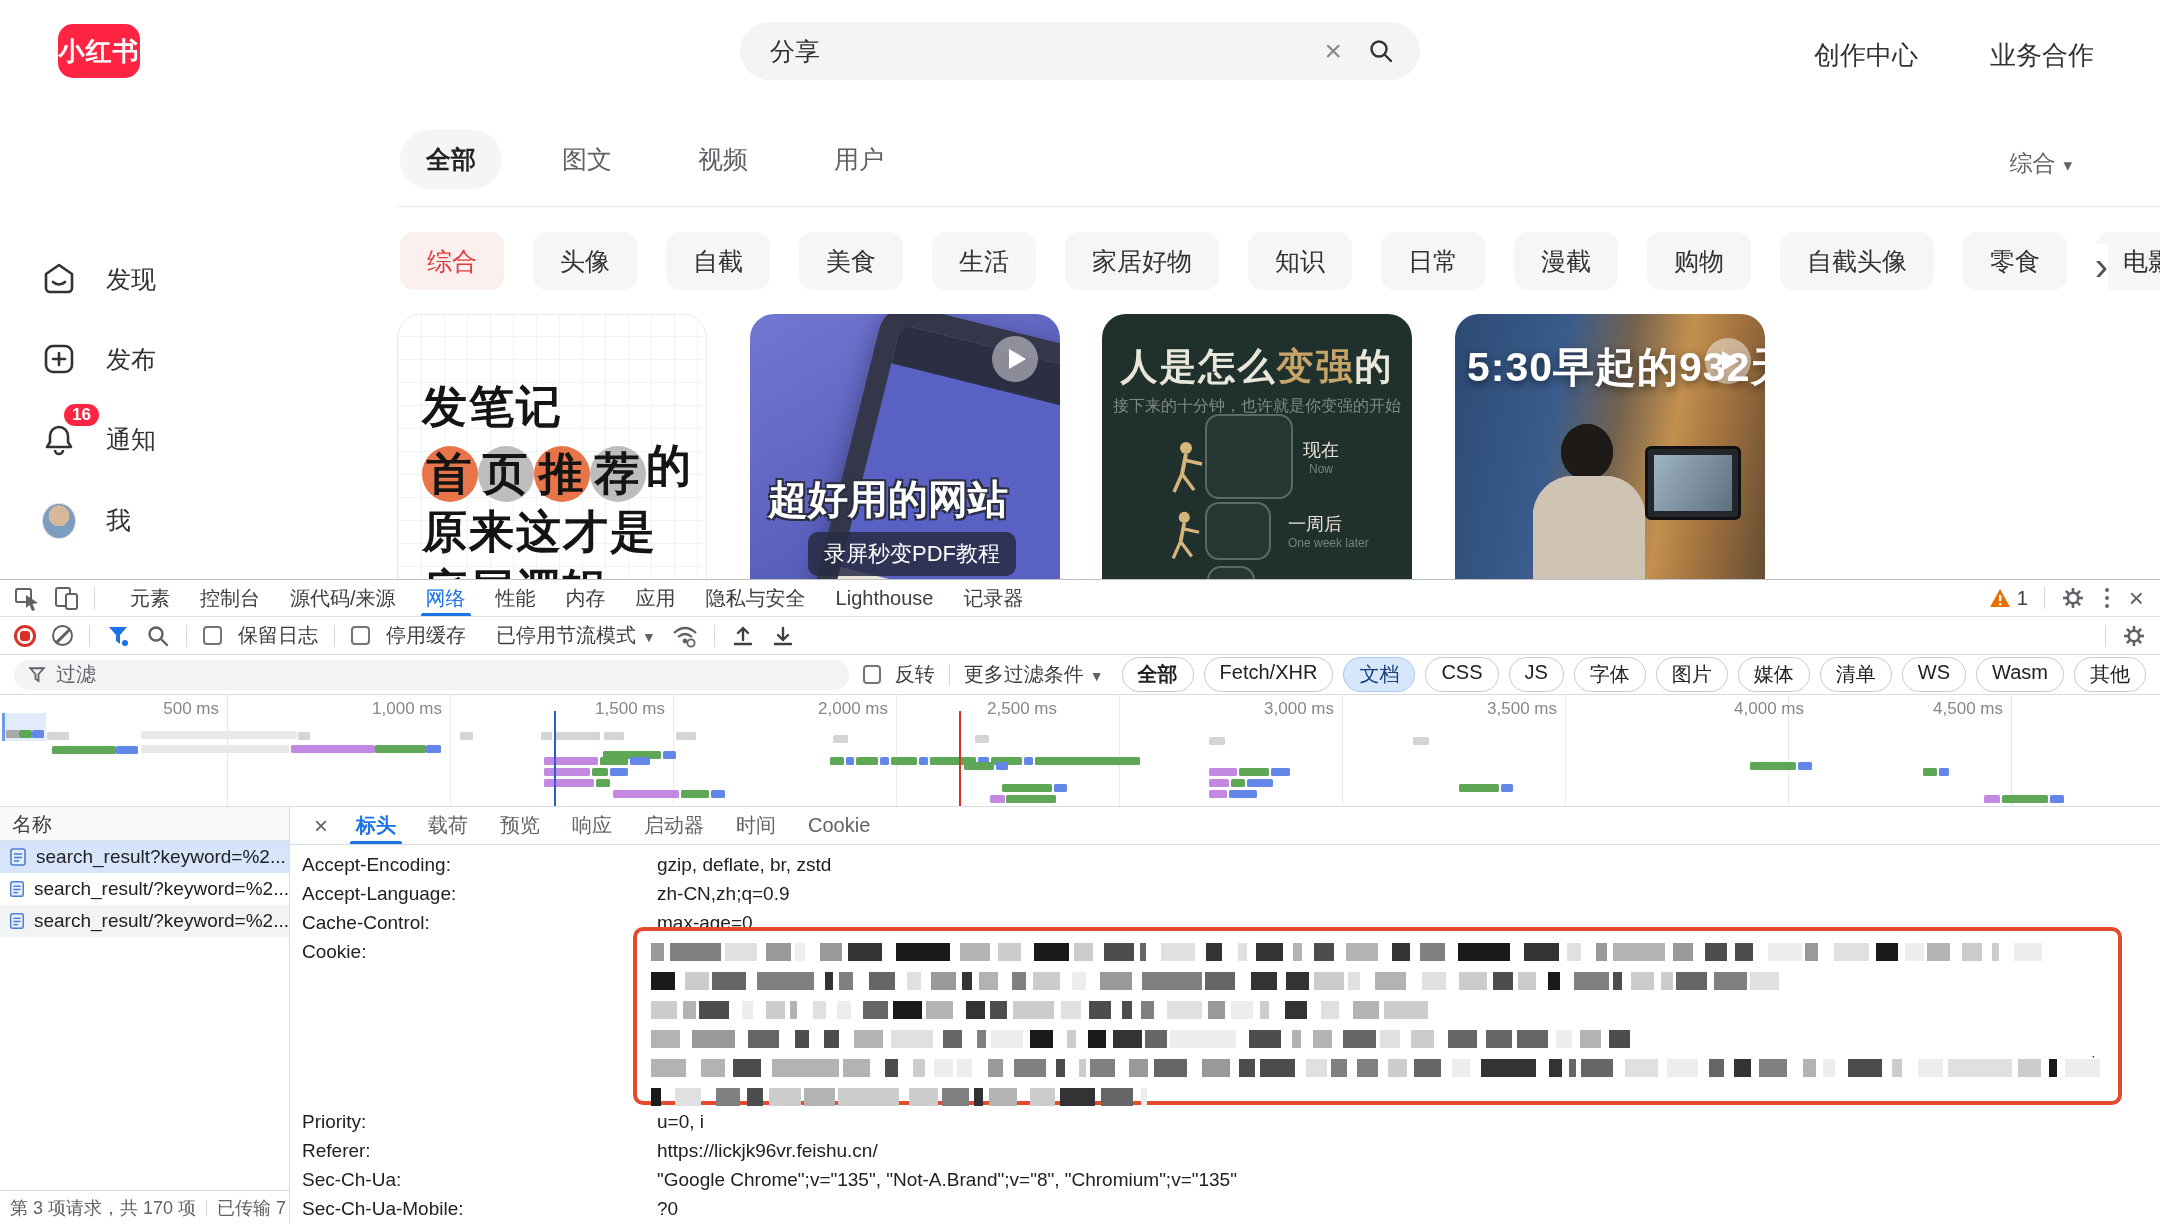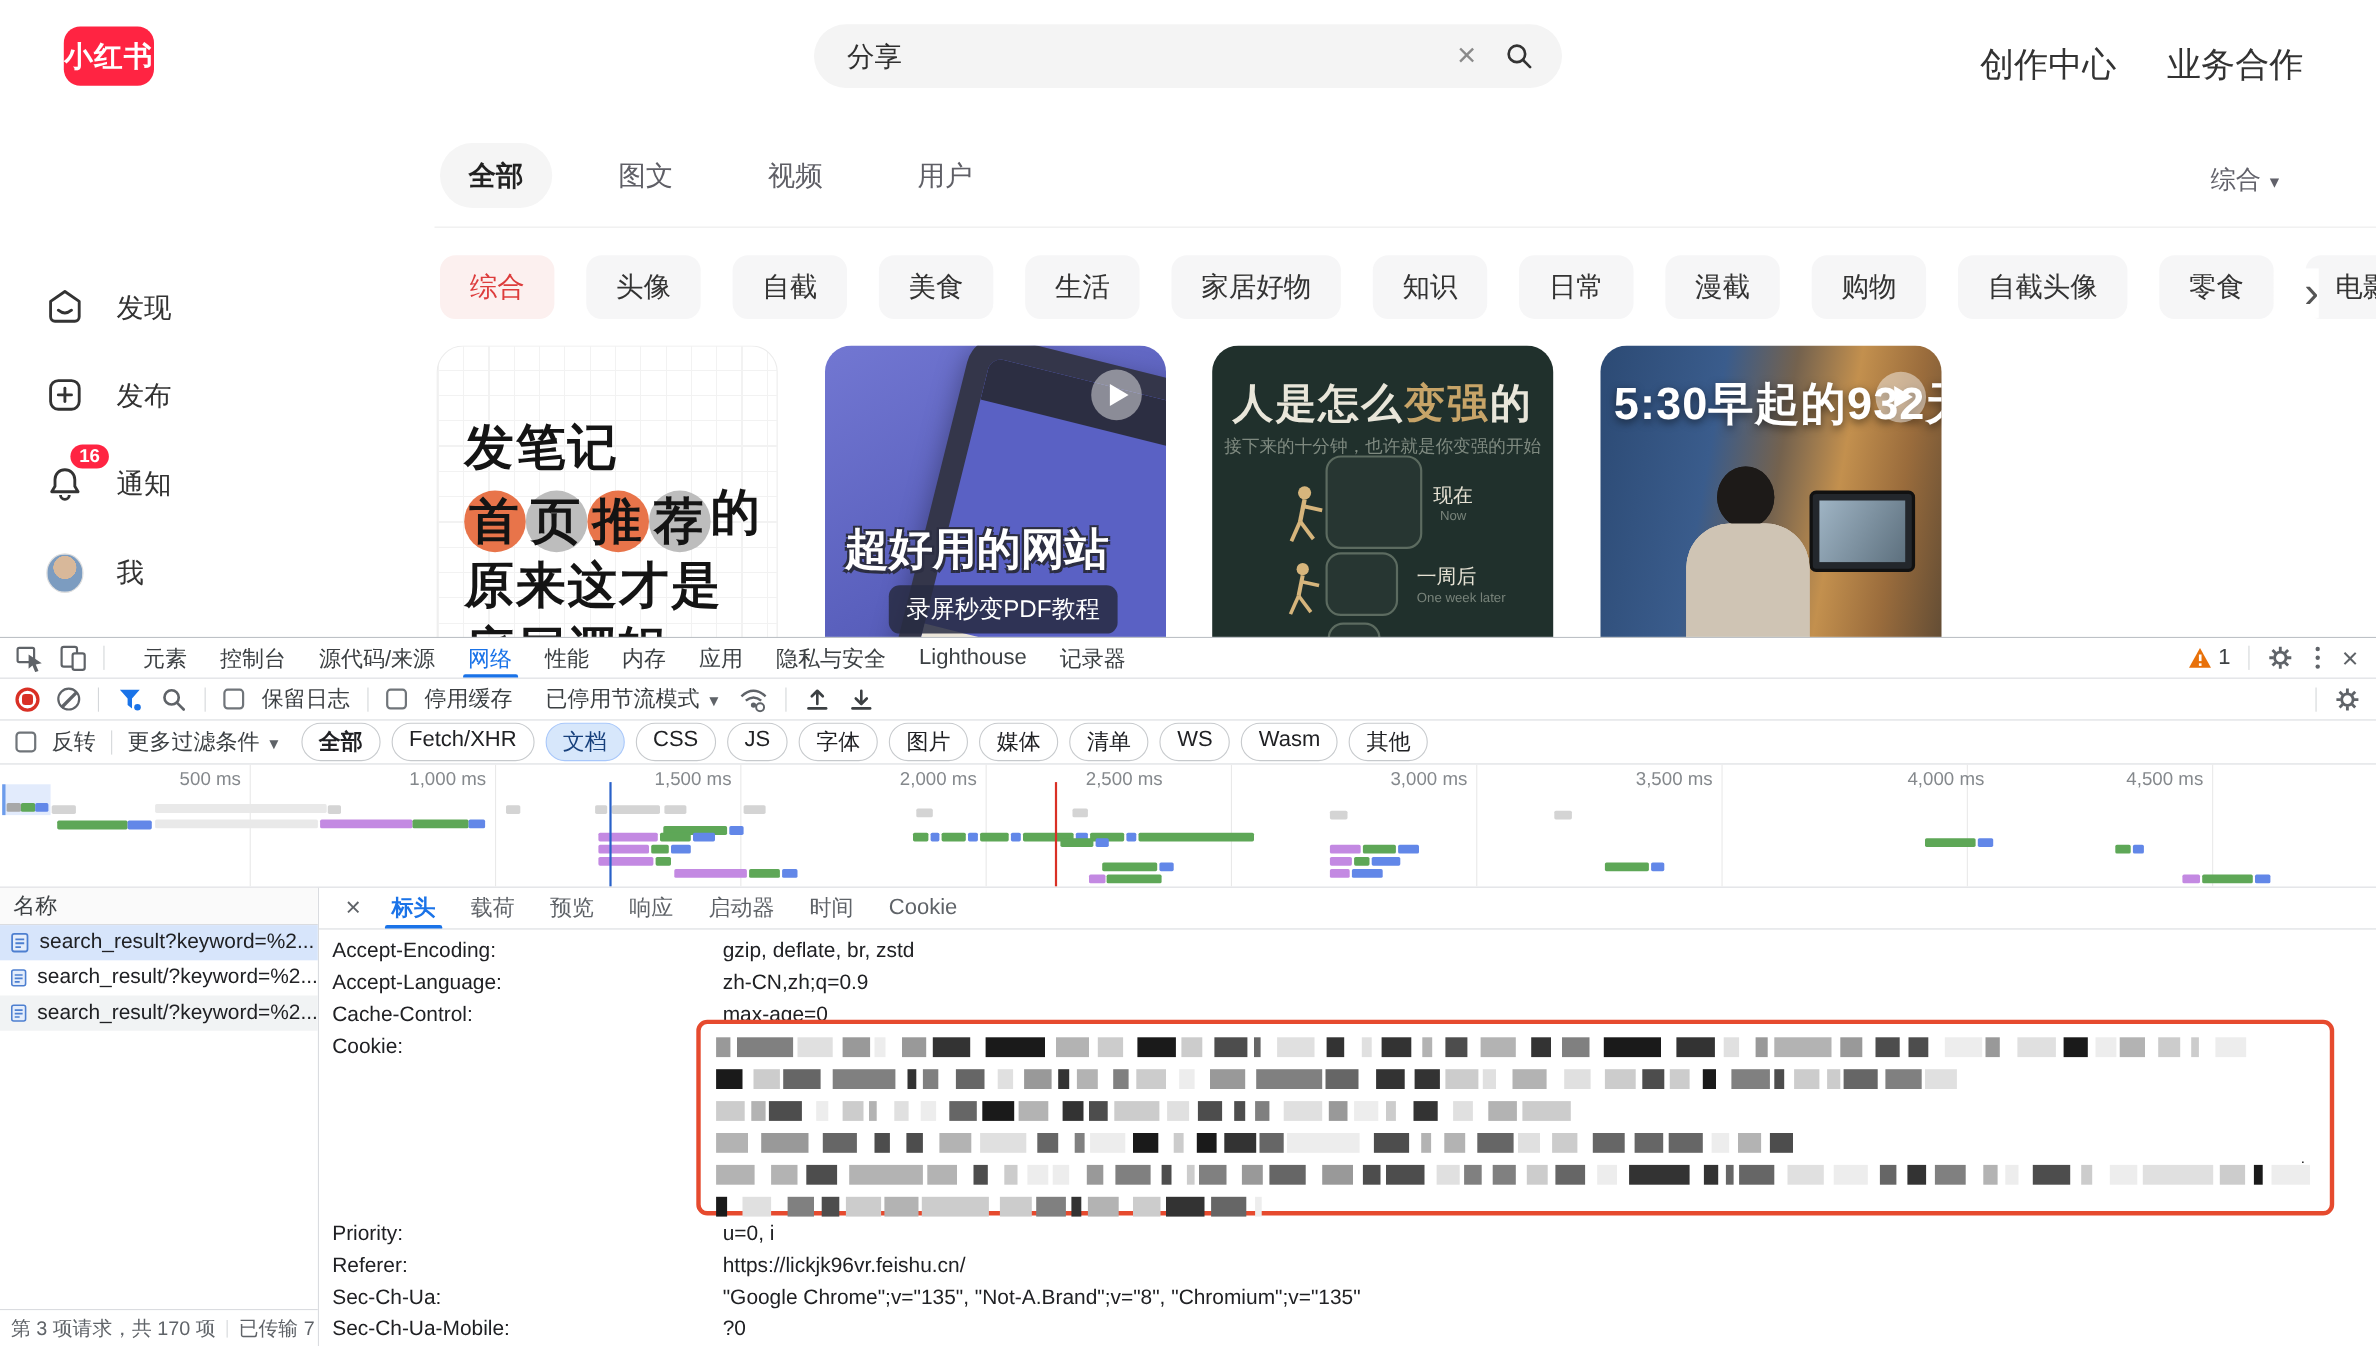--- a/index.html
+++ b/index.html
@@ -10,21 +10,21 @@
   
   .xhs-header { position:absolute; top:0; left:0; width:2160px; height:100px; background:#fff; }
   .logo { position:absolute; left:58px; top:24px; width:82px; height:54px; background:#ff2442;
     border-radius:15px; color:#fff; font-weight:bold; font-size:26px; display:flex;
     align-items:center; justify-content:center; letter-spacing:1px; }
   .searchbar { position:absolute; left:740px; top:22px; width:680px; height:58px; background:#f4f4f4;
     border-radius:29px; display:flex; align-items:center; }
   .search-text { margin-left:30px; font-size:25px; color:#2f2f2f; flex:1; }
   .search-clear { font-size:30px; color:#8a8a8a; margin-right:26px; cursor:pointer; }
   .search-mag { margin-right:26px; display:flex; }
-  .top-nav { position:absolute; right:66px; top:38px; display:flex; gap:46px; font-size:31px; color:#333; }
+  .top-nav { position:absolute; right:66px; top:38px; display:flex; gap:72px; font-size:26px; color:#333; }
   .top-nav span { cursor:pointer; }
 
   
   .sidebar { position:absolute; left:0; top:120px; width:290px; }
   .side-item { position:absolute; left:42px; display:flex; align-items:center; gap:30px;
     font-size:25px; color:#333; font-weight:500; cursor:pointer; }
   .side-ico { width:34px; height:34px; position:relative; display:flex; }
   .badge { position:absolute; left:22px; top:-18px; background:#ff2442; color:#fff; font-size:17px;
     font-weight:bold; border-radius:12px; padding:1px 8px; }
   .avatar { width:36px; height:36px; border-radius:50%;
@@ -451,20 +451,26 @@
             <line x1="4.9" y1="4.9" x2="7.8" y2="7.8"></line>
             <line x1="16.2" y1="16.2" x2="19.1" y2="19.1"></line>
             <line x1="4.9" y1="19.1" x2="7.8" y2="16.2"></line>
             <line x1="16.2" y1="7.8" x2="19.1" y2="4.9"></line>
           </g>
           <circle cx="12" cy="12" r="5.2" fill="#fff" stroke="#5f6368" stroke-width="2.6"></circle>
         </svg>
     </div>
 
     <div class="dt-filterrow">
+      <div class="filter-input">
+        <svg width="18" height="18" viewBox="0 0 24 24">
+            <path d="M3 3 H21 L14 11 V20 L10 17 V11 Z" fill="none" stroke="#5f6368" stroke-width="2.4"></path>
+          </svg>
+        <span>过滤</span>
+      </div>
       <span class="cb"></span>
       <span class="tb-label">反转</span>
       <span class="vsep"></span>
       <span class="tb-label"><span>更多过滤条件</span><span class="dd-car">▼</span></span>
       <div class="fpills" id="fPills">
           <span class="fpill first">全部</span>
           <span class="fpill">Fetch/XHR</span>
           <span class="fpill selected">文档</span>
           <span class="fpill">CSS</span>
           <span class="fpill">JS</span>

